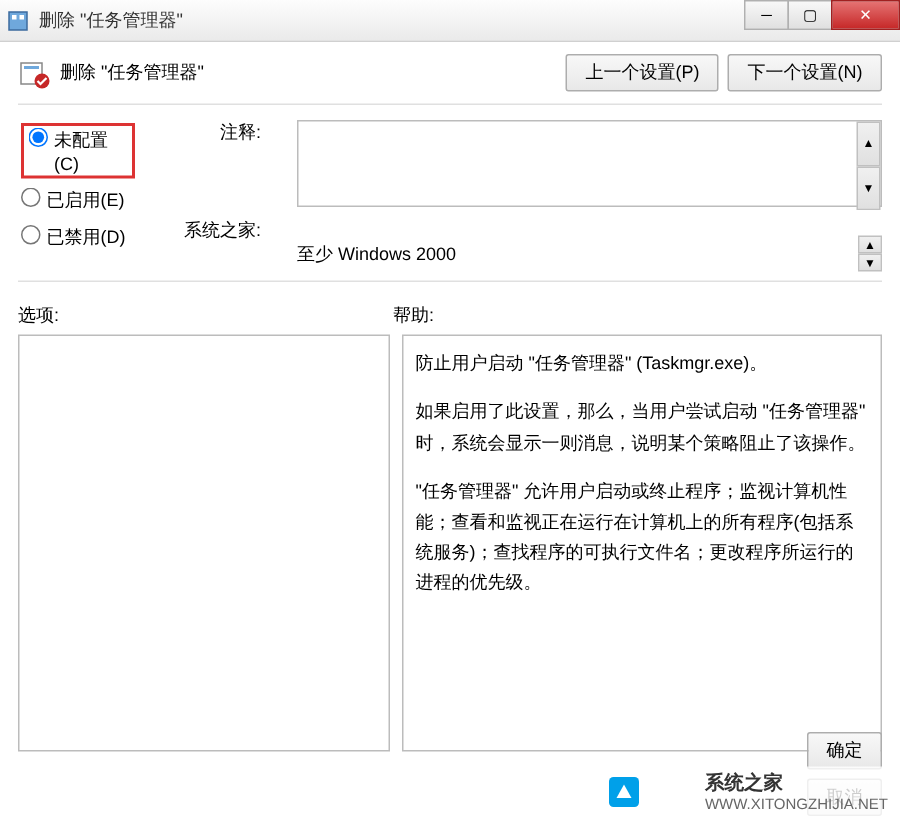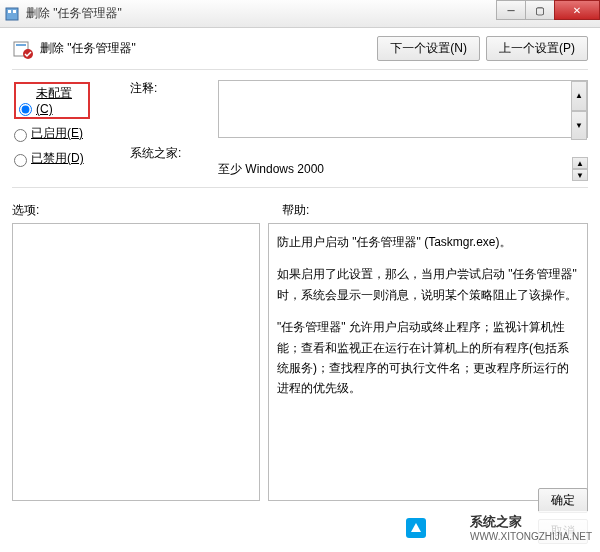--- a/index.html
+++ b/index.html
@@ -13,32 +13,32 @@
 .content { padding: 8px 12px; }
 .header-row { display: flex; align-items: center; margin-bottom: 8px; }
 .policy-icon { width: 22px; height: 22px; margin-right: 6px; }
 .policy-title { flex: 1; font-size: 12px; color: #000; }
 .nav-buttons { display: flex; gap: 6px; }
 .btn { border: 1px solid #adadad; background: linear-gradient(#f8f8f8, #e8e8e8); padding: 3px 12px; font-size: 12px; cursor: pointer; border-radius: 2px; }
 .divider { border: none; border-top: 1px solid #e0e0e0; margin: 6px 0 10px; }
 .config-area { display: flex; gap: 18px; }
 .radio-col { width: 80px; padding: 2px; }
 .radio-highlight { border: 2px solid #d33; padding: 1px 3px; margin-bottom: 6px; }
-.radio-item { display: flex; align-items: flex-end; margin-bottom: 8px; cursor: pointer; text-decoration: underline; }
+.radio-item { display: flex; align-items: flex-start; margin-bottom: 8px; cursor: pointer; }
 .radio-item input { margin-right: 4px; }
-.label-col { width: 70px; padding-right: 6px; margin-left: 20px; }
+.label-col { width: 70px; text-align: right; padding-right: 6px; }
 .label-col .lbl { margin-bottom: 48px; display: block; }
 .input-col { flex: 1; }
 .comment-box { width: 100%; height: 58px; border: 1px solid #bcbcbc; background: #fff; resize: none; font-size: 12px; padding: 3px; }
 .comment-wrap { position: relative; margin-bottom: 10px; }
 .spin-btns { position: absolute; right: 1px; top: 1px; bottom: 1px; width: 16px; display: flex; flex-direction: column; }
 .spin-btn { flex: 1; border: 1px solid #c0c0c0; background: linear-gradient(#f0f0f0, #e0e0e0); display: flex; align-items: center; justify-content: center; font-size: 8px; cursor: pointer; }
 .platform-row { display: flex; align-items: center; margin-top: 16px; }
 .platform-val { flex: 1; padding: 3px 0; }
-.section-row { display: flex; margin-top: 14px; margin-bottom: 4px; gap: 20px; }
+.section-row { display: flex; margin-top: 14px; margin-bottom: 4px; }
 .section-label { font-size: 12px; }
 .section-left { width: 250px; }
 .panels { display: flex; gap: 8px; }
 .panel { border: 1px solid #bcbcbc; background: #fff; height: 278px; overflow: auto; padding: 8px; font-size: 12px; line-height: 1.7; }
 .panel-left { width: 248px; }
 .panel-right { flex: 1; position: relative; }
 .help-text p { margin-bottom: 12px; }
 .bottom-bar { position: absolute; bottom: 8px; right: 12px; display: flex; gap: 6px; align-items: center; flex-direction: column; }
 .watermark { position: absolute; bottom: 8px; right: 4px; display: flex; align-items: center; font-size: 13px; font-weight: bold; color: #333; z-index: 10; background: rgba(255,255,255,0.8); padding: 2px 4px; gap: 40px; }
 .watermark-logo { width: 20px; height: 20px; background: #00a0e9; border-radius: 3px; display: flex; align-items: center; justify-content: center; margin-right: 4px; }
@@ -68,22 +68,22 @@
     <span class="policy-icon">
       <svg width="22" height="22" viewBox="0 0 22 22">
           <rect x="2" y="4" width="14" height="14" fill="#fff" stroke="#888"></rect>
           <rect x="4" y="6" width="10" height="2" fill="#6fa8dc"></rect>
           <circle cx="16" cy="16" r="5" fill="#c62828"></circle>
           <path d="M13 16 l2 2 l4 -4" stroke="#fff" stroke-width="1.5" fill="none"></path>
         </svg>
     </span>
     <span class="policy-title">删除 "任务管理器"</span>
     <div class="nav-buttons">
+      <button class="btn">上一个设置(P)</button>
       <button class="btn">下一个设置(N)</button>
-      <button class="btn">上一个设置(P)</button>
     </div>
   </div>
   <hr class="divider">
 
   <div class="config-area">
     <div class="radio-col">
       <div class="radio-highlight">
         <label class="radio-item" style="margin-bottom:0">
           <input type="radio" name="cfg" checked="" style="">
           <span>未配置(C)</span>

